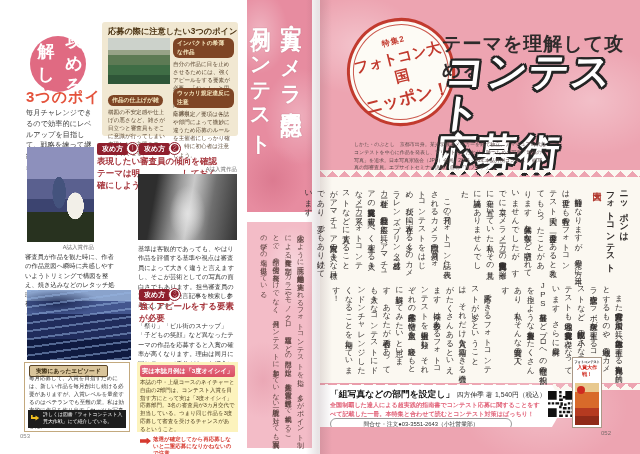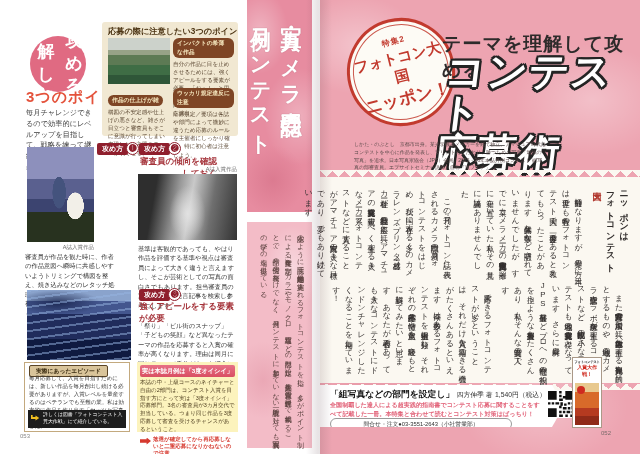--- a/index.html
+++ b/index.html
@@ -196,20 +196,21 @@
       <div class="citem citem3">
         <span class="cbox-label">ウッカリ規定違反に注意</span>
         <div class="cbox-text">応募規定／要項は各誌や部門によって微妙に違うため応募のルールを主催者にしっかり確認。特に初心者は注意しよう。</div>
       </div>
     </div>
 
     <div class="abs pt-badge badge1">
       <span class="pt-pill">攻め方</span>
       <span class="pt-num">❶</span>
     </div>
+    <div class="abs pt-heading head1">表現したいテーマは明確にしよう</div>
     <div class="abs photo-goat"></div>
     <div class="abs caption1">A誌入賞作品</div>
     <div class="abs text1">審査員が作品を観た時に、作者の作品意図へ瞬時に共感しやすいようトリミングで構図を整え、焼き込みなどのレタッチ処理をします。主役の被写体への視線誘導を意識して強い作品づくりに注力しましょう。</div>
 
     <div class="abs pt-badge badge2">
       <span class="pt-pill">攻め方</span>
       <span class="pt-num">❷</span>
     </div>
     <div class="abs pt-heading head2">審査員の傾向を確認しておく</div>
     <div class="abs caption2">A誌入賞作品</div>

